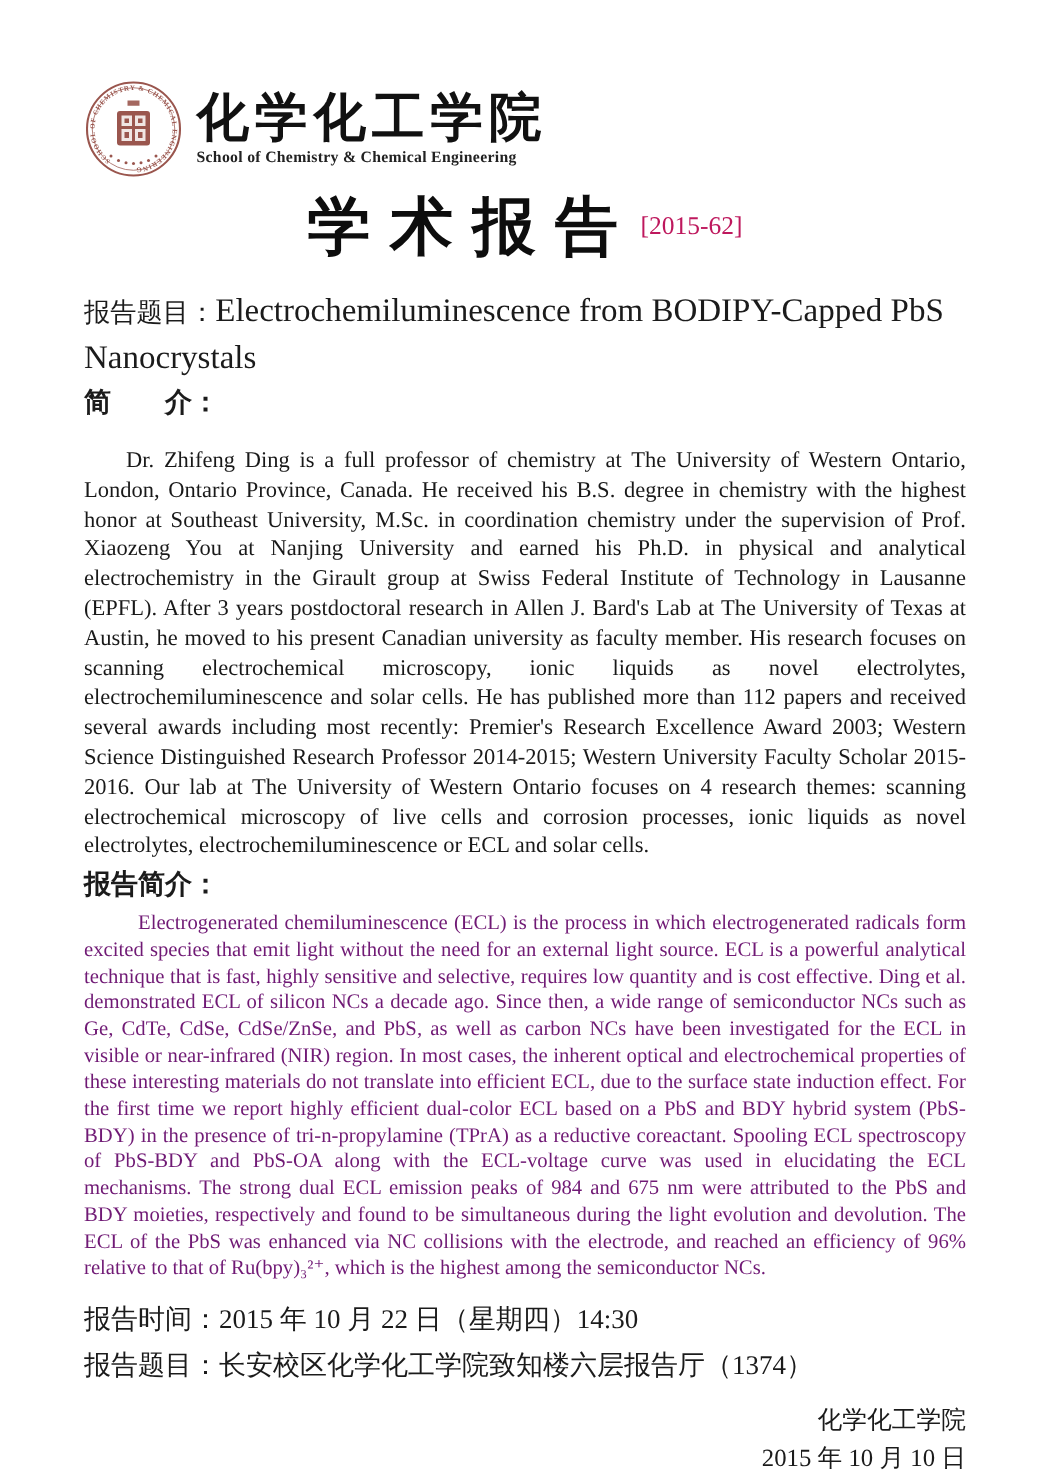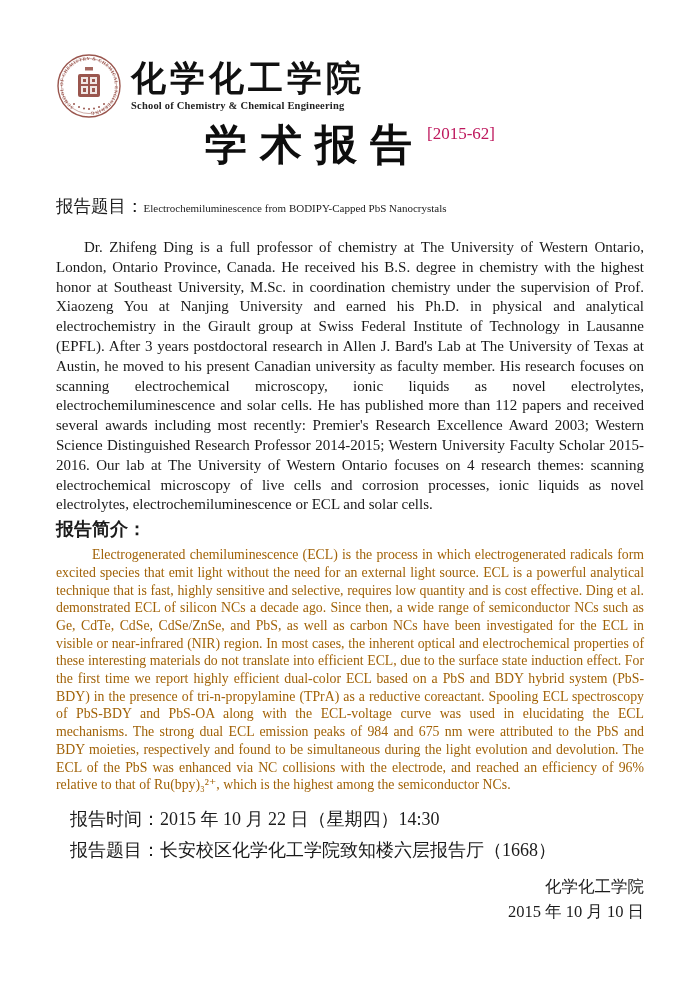--- a/index.html
+++ b/index.html
@@ -37,21 +37,21 @@
     font-weight: bold;
     letter-spacing: 0.2px;
     margin-top: 2px;
     color: #222;
   }
 
   
   .title-row {
     display: flex;
     justify-content: center;
-    align-items: flex-start;
+    align-items: center;
     margin-top: 4px;
     height: 56px;
   }
   .page-title {
     font-size: 42px;
     font-weight: bold;
     letter-spacing: 13px;
     line-height: 1;
     color: #0d0d0d;
   }
@@ -59,21 +59,21 @@
     font-size: 17px;
     padding-bottom: 3px;
     margin-left: 2px;
     color: #be185d;
   }
 
   
   .fields { margin-top: 12px; }
   .field-row { line-height: 29px; font-size: 17px; }
   .field-label { font-weight: normal; font-size: 17.5px; white-space: pre; }
-  .field-value { font-size: 11px; }
+  .field-value { font-size: 22px; }
 
   .section-label {
     font-weight: bold;
     font-size: 18px;
     line-height: 28px;
     white-space: pre;
   }
 
   
   .bio-paragraph {
@@ -83,25 +83,25 @@
     font-size: 15px;
     line-height: 19.8px;
     color: #191919;
   }
   .abstract-paragraph {
     margin: 2px 0 0 0;
     text-align: justify;
     text-indent: 36px;
     font-size: 13.8px;
     line-height: 17.7px;
-    color: #a16207;
+    color: #701a75;
   }
 
   .when-where { margin-top: 10px; }
-  .when-where .field-row { line-height: 31px; font-size: 18px; margin-left: 14px; }
+  .when-where .field-row { line-height: 31px; font-size: 18px; }
   .when-where .field-label { font-size: 18px; }
   .when-where .field-value { font-size: 18px; }
 
   
   .footer-signature {
     margin-top: 8px;
     text-align: right;
     font-size: 16.5px;
     line-height: 25px;
     color: #1b1b1b;
@@ -150,35 +150,38 @@
 
   <div class="title-row">
     <span class="page-title">学术报告</span>
     <span class="report-number">[2015-62]</span>
   </div>
 
   <div class="fields">
     <div class="field-row">
       <span class="field-label">报告题目：</span><span class="field-value">Electrochemiluminescence from BODIPY-Capped PbS Nanocrystals</span>
     </div>
+    <div class="field-row">
+      <span class="section-label">简　　介：</span>
+    </div>
   </div>
 
   <p class="bio-paragraph">Dr. Zhifeng Ding is a full professor of chemistry at The University of Western Ontario, London, Ontario Province, Canada. He received his B.S. degree in chemistry with the highest honor at Southeast University, M.Sc. in coordination chemistry under the supervision of Prof. Xiaozeng You at Nanjing University and earned his Ph.D. in physical and analytical electrochemistry in the Girault group at Swiss Federal Institute of Technology in Lausanne (EPFL). After 3 years postdoctoral research in Allen J. Bard's Lab at The University of Texas at Austin, he moved to his present Canadian university as faculty member. His research focuses on scanning electrochemical microscopy, ionic liquids as novel electrolytes, electrochemiluminescence and solar cells. He has published more than 112 papers and received several awards including most recently: Premier's Research Excellence Award 2003; Western Science Distinguished Research Professor 2014-2015; Western University Faculty Scholar 2015-2016. Our lab at The University of Western Ontario focuses on 4 research themes: scanning electrochemical microscopy of live cells and corrosion processes, ionic liquids as novel electrolytes, electrochemiluminescence or ECL and solar cells.</p>
 
   <div class="field-row">
     <span class="section-label">报告简介：</span>
   </div>
   <p class="abstract-paragraph">Electrogenerated chemiluminescence (ECL) is the process in which electrogenerated radicals form excited species that emit light without the need for an external light source. ECL is a powerful analytical technique that is fast, highly sensitive and selective, requires low quantity and is cost effective. Ding et al. demonstrated ECL of silicon NCs a decade ago. Since then, a wide range of semiconductor NCs such as Ge, CdTe, CdSe, CdSe/ZnSe, and PbS, as well as carbon NCs have been investigated for the ECL in visible or near-infrared (NIR) region. In most cases, the inherent optical and electrochemical properties of these interesting materials do not translate into efficient ECL, due to the surface state induction effect. For the first time we report highly efficient dual-color ECL based on a PbS and BDY hybrid system (PbS-BDY) in the presence of tri-n-propylamine (TPrA) as a reductive coreactant. Spooling ECL spectroscopy of PbS-BDY and PbS-OA along with the ECL-voltage curve was used in elucidating the ECL mechanisms. The strong dual ECL emission peaks of 984 and 675 nm were attributed to the PbS and BDY moieties, respectively and found to be simultaneous during the light evolution and devolution. The ECL of the PbS was enhanced via NC collisions with the electrode, and reached an efficiency of 96% relative to that of Ru(bpy)₃²⁺, which is the highest among the semiconductor NCs.</p>
 
   <div class="when-where">
     <div class="field-row">
       <span class="field-label">报告时间：</span><span class="field-value">2015 年 10 月 22 日（星期四）14:30</span>
     </div>
     <div class="field-row">
-      <span class="field-label">报告题目：</span><span class="field-value">长安校区化学化工学院致知楼六层报告厅（1668）</span>
+      <span class="field-label">报告题目：</span><span class="field-value">长安校区化学化工学院致知楼六层报告厅（1374）</span>
     </div>
   </div>
 
   <div class="footer-signature">
     <div>化学化工学院</div>
     <div>2015 年 10 月 10 日</div>
   </div>
 
 </div>
 

